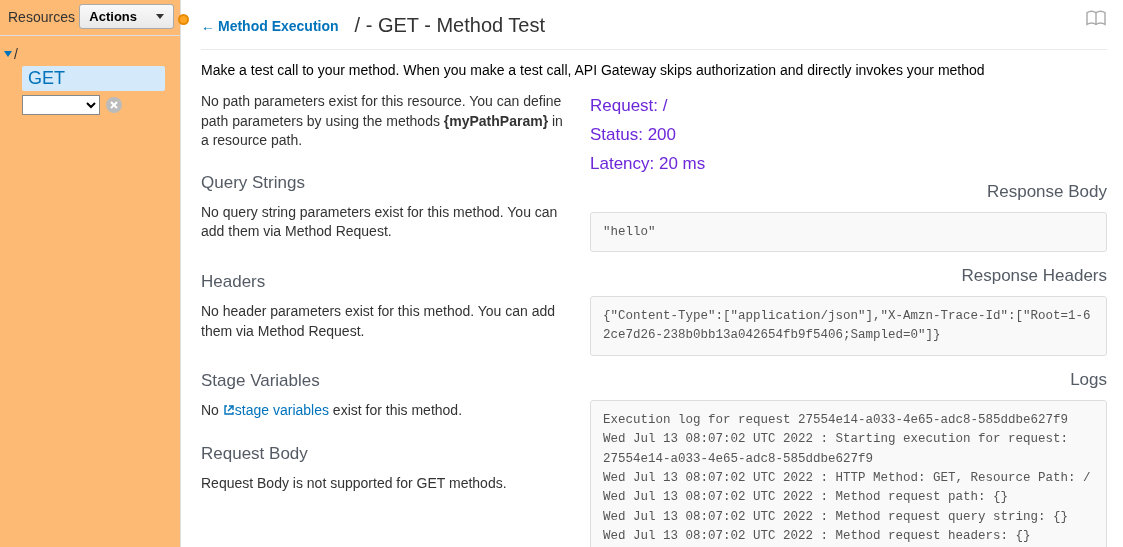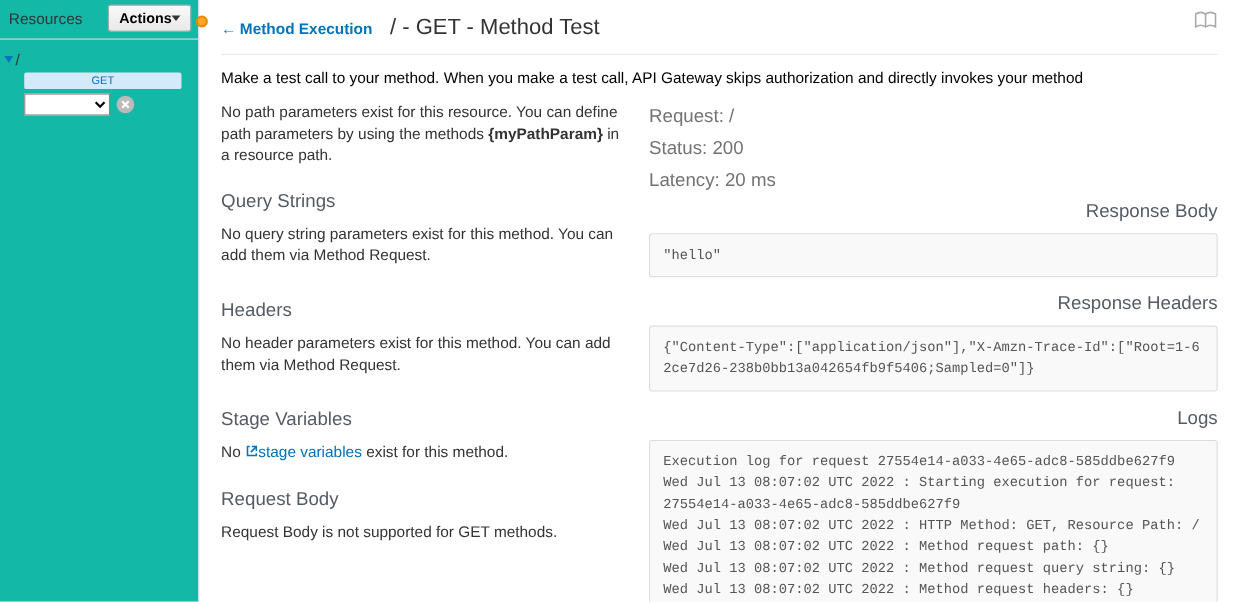--- a/index.html
+++ b/index.html
@@ -18,21 +18,21 @@
     }
     .container {
       display: flex;
       height: 100%;
     }
     
     .sidebar {
       width: 181px;
       border-right: 1px solid #ddd;
       flex-shrink: 0;
-      background: #14b8a6;
+      background: #fdba74;
     }
     .sidebar-header {
       display: flex;
       align-items: center;
       padding: 4px 6px 6px 6px;
       border-bottom: 1px solid #ddd;
     }
     .sidebar-title {
       font-size: 14px;
       font-weight: normal;
@@ -43,21 +43,21 @@
     .actions-btn {
       background: linear-gradient(#f9f9f9, #e9e9e9);
       border: 1px solid #aaa;
       border-radius: 3px;
       padding: 4px 9px;
       font-size: 13px;
       font-weight: bold;
       cursor: pointer;
       display: flex;
       align-items: center;
-      gap: 0;
+      gap: 19px;
     }
     .actions-btn .caret {
       width: 0;
       height: 0;
       border-left: 4px solid transparent;
       border-right: 4px solid transparent;
       border-top: 5px solid #333;
       display: inline-block;
     }
     .tree {
@@ -79,25 +79,24 @@
       display: inline-block;
     }
     .tree-root-label {
       color: #333;
     }
     .tree-method {
       margin-left: 18px;
       background: #d4e9f9;
       padding: 2px 6px;
       border-radius: 2px;
-      font-size: 10px;
+      font-size: 18px;
       color: #0073bb;
       font-weight: normal;
       width: 143px;
-      text-align: center;
     }
     .tree-controls {
       display: flex;
       align-items: center;
       gap: 6px;
       margin-left: 18px;
       margin-top: 4px;
     }
     .tree-select {
       width: 78px;
@@ -205,21 +204,21 @@
     .section-text a, .link {
       color: #0073bb;
       cursor: pointer;
     }
     .ext-icon {
       display: inline-block;
       vertical-align: -1px;
     }
     .kv {
       font-size: 17px;
-      color: #737373;
+      color: #6d28d9;
       font-weight: normal;
       line-height: 1.6;
       margin-bottom: 2px;
     }
     .response-heading {
       font-size: 17px;
       color: #545b64;
       font-weight: normal;
       margin-top: 4px;
       margin-bottom: 10px;

